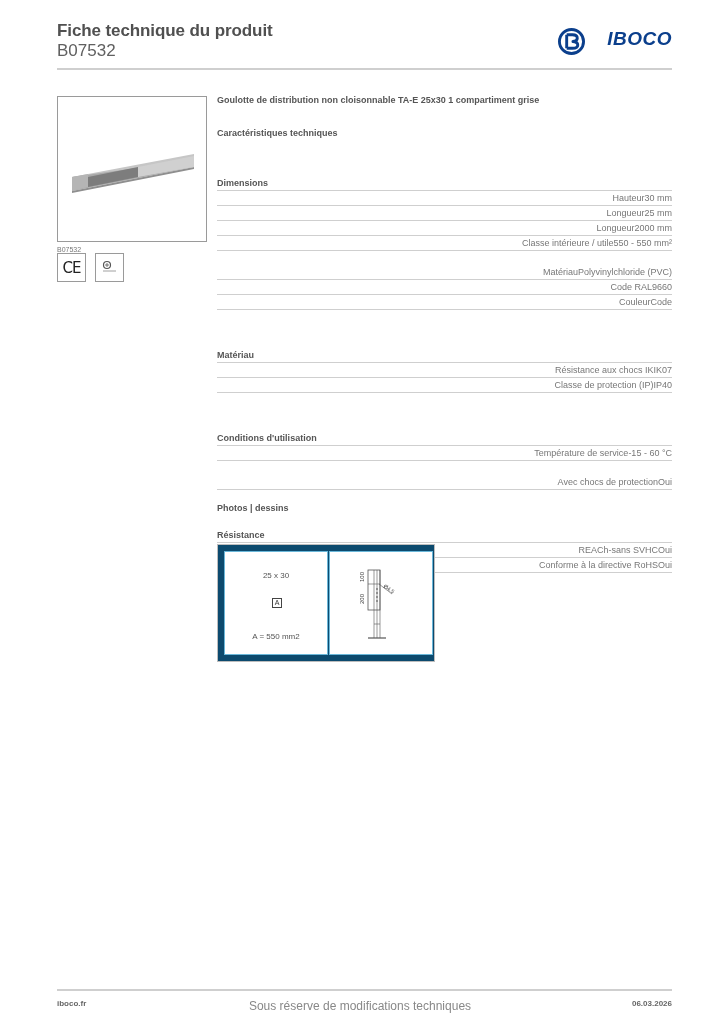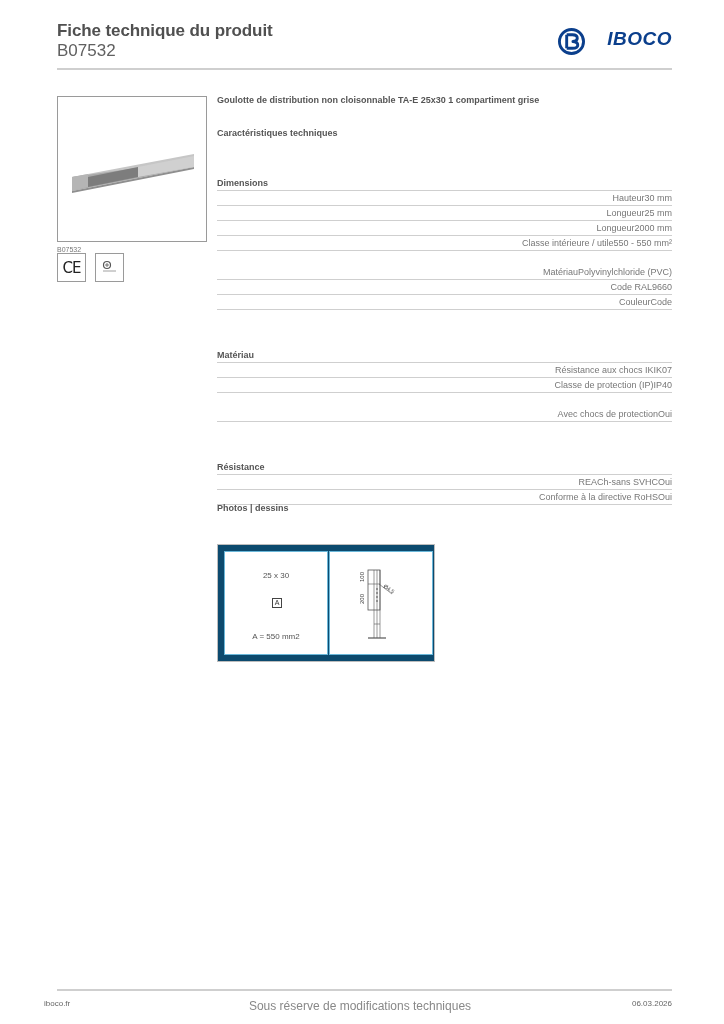--- a/index.html
+++ b/index.html
@@ -34,23 +34,23 @@
     .photos-title { position: absolute; left: 217px; top: 503px; font-size: 9px; font-weight: bold; color: #555; }
     .drawings { position: absolute; left: 217px; top: 544px; width: 218px; height: 118px; border: 1.5px solid #bdbdbd; background: #0c4a6e; }
     .drawing-panel { position: absolute; top: 6px; width: 104px; height: 104px; border: 1px solid #6ab7d9; background: #fff; }
     .drawing-left { left: 6px; }
     .drawing-right { left: 111px; }
     .dl-size { position: absolute; top: 19px; width: 100%; text-align: center; font-size: 8px; color: #555; }
     .dl-a { position: absolute; left: 47px; top: 46px; width: 10px; height: 10px; border: 1.5px solid #444; font-size: 7px; text-align: center; line-height: 8px; color: #333; }
     .dl-area { position: absolute; top: 80px; width: 100%; text-align: center; font-size: 8px; color: #555; }
 
     .footer-line { position: absolute; left: 57px; top: 989px; width: 615px; height: 1.5px; background: #cfcfcf; }
-    .footer-left { position: absolute; left: 44px; top: 999px; font-size: 8px; font-weight: normal; color: #666; }
+    .footer-left { position: absolute; left: 57px; top: 999px; font-size: 8px; font-weight: bold; color: #666; }
     .footer-center { position: absolute; left: 0; width: 720px; top: 999px; text-align: center; font-size: 12px; color: #888; }
-    .footer-right { position: absolute; right: 52px; top: 999px; font-size: 8px; font-weight: normal; color: #666; }
+    .footer-right { position: absolute; right: 52px; top: 999px; font-size: 8px; font-weight: bold; color: #666; }
   </style>
 </head>
 <body>
 
 <div class="header">
   <div class="header-title">Fiche technique du produit</div>
   <div class="header-code">B07532</div>
   <div class="logo">
     <svg class="logo-mark" viewBox="0 0 28 28">
       <circle cx="14" cy="14" r="12.5" fill="none" stroke="#0b3f8c" stroke-width="3"></circle>
@@ -131,20 +131,27 @@
     <div class="row">
         <span>Résistance aux chocs IK</span>
         <span>IK07</span>
       </div>
     <div class="row">
         <span>Classe de protection (IP)</span>
         <span>IP40</span>
       </div>
   </div>
 
+  <div class="section">
+    <div class="section-title">Conditions d'utilisation</div>
+    <div class="row">
+        <span>Température de service</span>
+        <span>-15 - 60 °C</span>
+      </div>
+  </div>
 
   <div class="section">
     <div class="row">
         <span>Avec chocs de protection</span>
         <span>Oui</span>
       </div>
   </div>
 
   <div class="section">
     <div class="section-title">Résistance</div>

